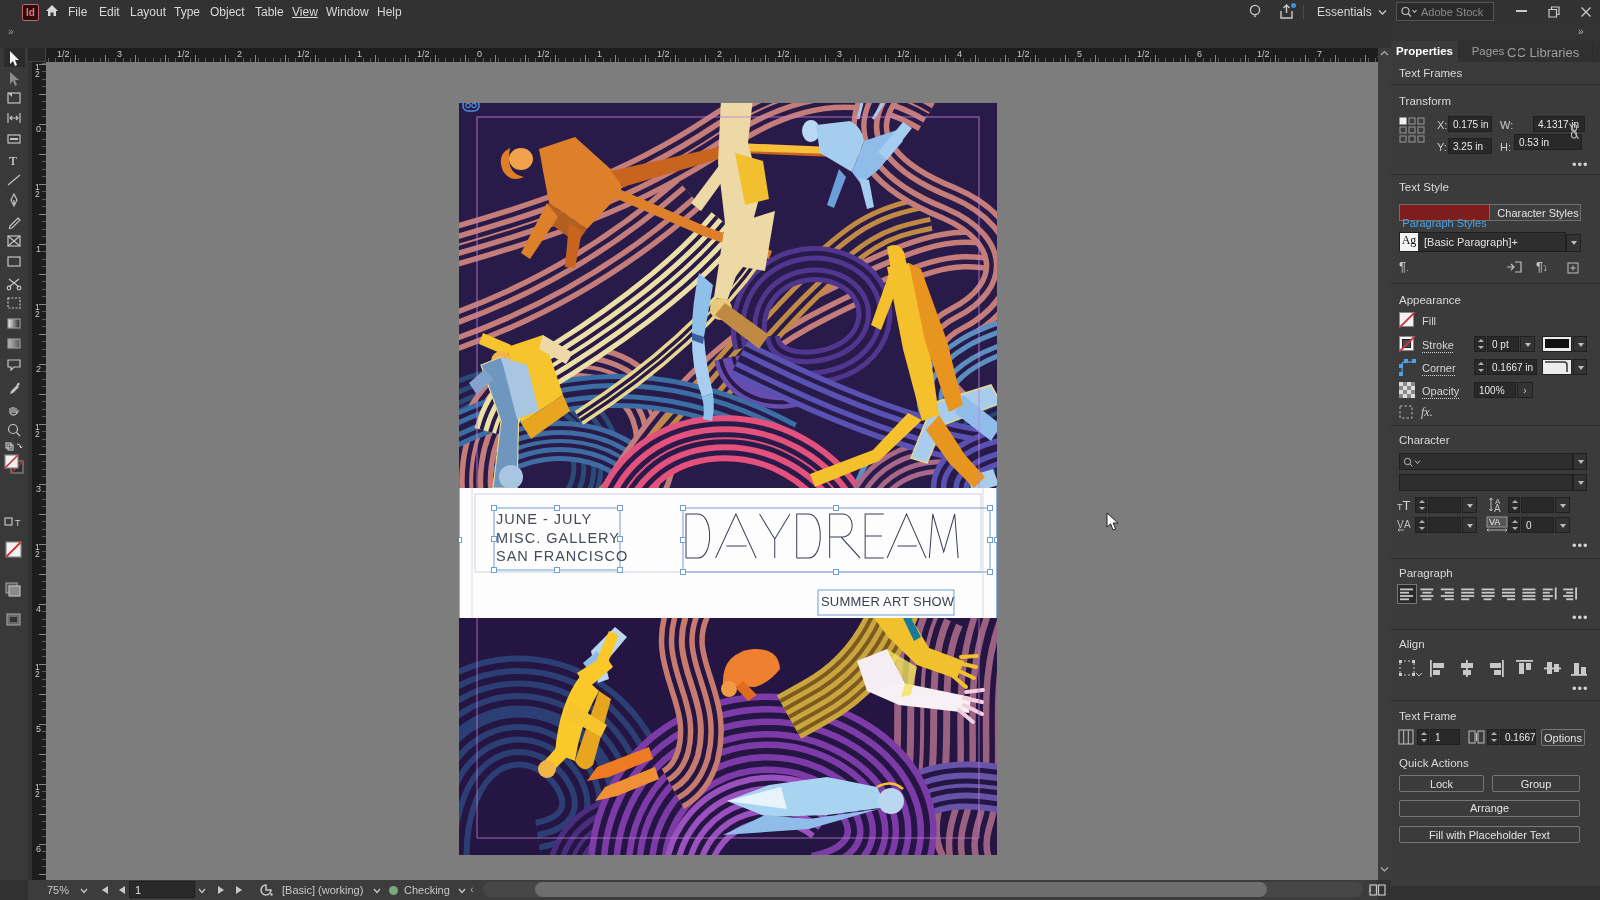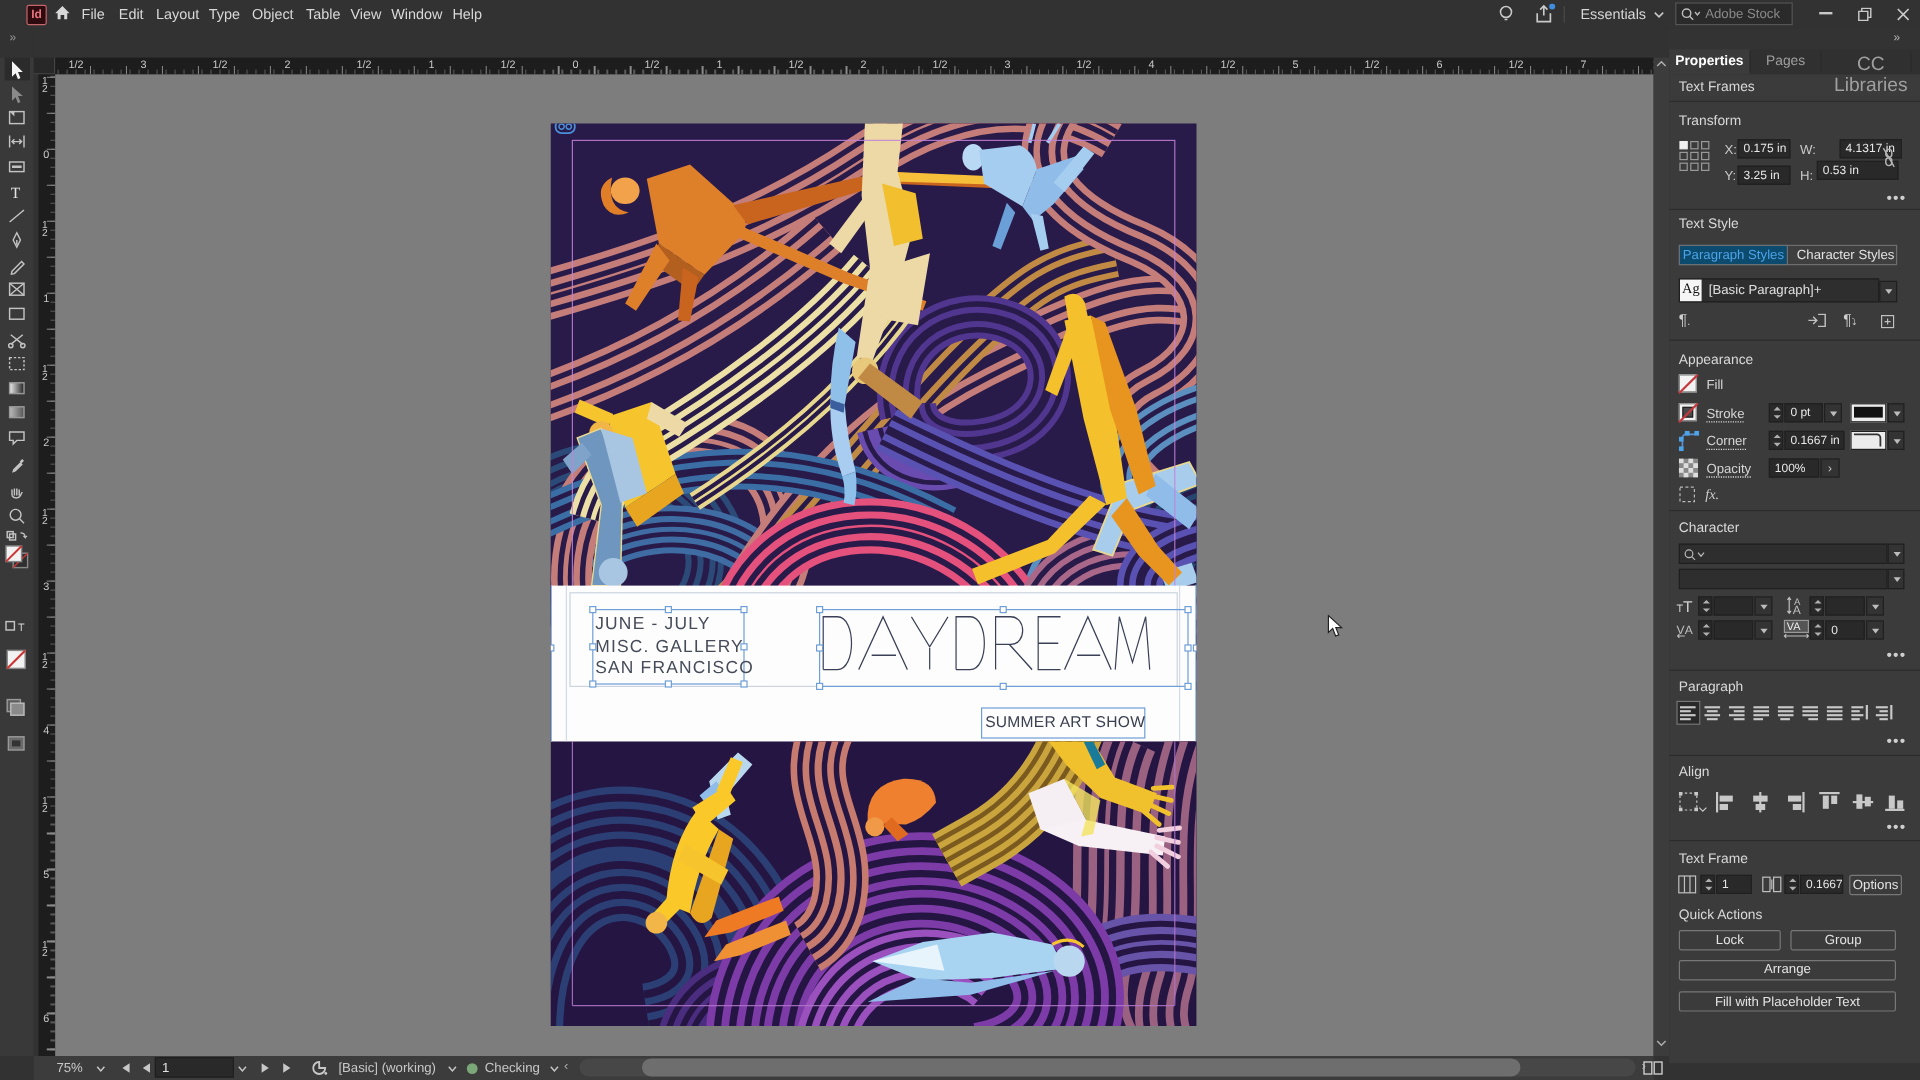--- a/index.html
+++ b/index.html
@@ -59,21 +59,21 @@
       <svg width="16" height="16" viewBox="0 0 16 16">
           <path d="M8 2 L14 8 L12 8 L12 13 L9.5 13 L9.5 9.5 L6.5 9.5 L6.5 13 L4 13 L4 8 L2 8 Z" fill="#d8d8d8"></path>
         </svg>
     </div>
     <div class="menu" style="left:68px;">File</div>
     <div class="menu" style="left:99px;">Edit</div>
     <div class="menu" style="left:130px;">Layout</div>
     <div class="menu" style="left:174px;">Type</div>
     <div class="menu" style="left:210px;">Object</div>
     <div class="menu" style="left:255px;">Table</div>
-    <div class="menu" style="left:292px;">View</div>
+    <div class="menu" style="left:292px;text-decoration:underline;">View</div>
     <div class="menu" style="left:326px;">Window</div>
     <div class="menu" style="left:377px;">Help</div>
 
     <svg class="abs" style="left:1246px;top:3px;" width="18" height="18" viewBox="0 0 18 18">
       <circle cx="9" cy="7" r="4.6" fill="none" stroke="#c9c9c9" stroke-width="1.3"></circle>
       <path d="M7.5 11.5 h3 M7.8 13.2 h2.4" stroke="#c9c9c9" stroke-width="1.2" fill="none"></path>
     </svg>
     <svg class="abs" style="left:1277px;top:3px;" width="20" height="18" viewBox="0 0 20 18">
       <path d="M4 8 v7 h11 v-7" fill="none" stroke="#c9c9c9" stroke-width="1.4"></path>
       <path d="M9.5 10 V2.5 M6.5 5 L9.5 2 L12.5 5" fill="none" stroke="#c9c9c9" stroke-width="1.4"></path>
@@ -541,21 +541,21 @@
     <path d="M1 1 L1 15 L4.6 11.8 L7 18 L9.6 17 L7.2 11 L12 11 Z" fill="#fff" stroke="#222" stroke-width="1"></path>
   </svg>
 
   <div id="rpanel">
     <div class="abs" style="left:0;top:0;width:209px;height:17px;background:#333;"></div>
     <div class="abs" style="left:187px;top:2px;color:#b5b5b5;font-size:10px;">»</div>
 
     <div class="abs" style="left:0;top:17px;width:209px;height:21px;background:#303030;"></div>
     <div class="abs" style="left:0;top:17px;width:67px;height:21px;background:#3b3b3b;color:#fff;font-weight:bold;font-size:11.5px;text-align:center;padding-top:4px;">Properties</div>
     <div class="abs" style="left:67px;top:21px;color:#9f9f9f;font-size:11.5px;width:60px;text-align:center;">Pages</div>
-    <div class="abs" style="left:131px;top:21px;color:#9f9f9f;font-size:16px;width:74px;text-align:center;">CC Libraries</div>
+    <div class="abs" style="left:116px;top:21px;color:#9f9f9f;font-size:13px;width:74px;">CC Libraries</div>
     <div class="abs" style="left:67px;top:19px;width:1px;height:17px;background:#2a2a2a;"></div>
     <div class="abs" style="left:126px;top:19px;width:1px;height:17px;background:#2a2a2a;"></div>
     <div class="abs" style="left:201px;top:19px;width:1px;height:17px;background:#2a2a2a;"></div>
     <div class="plabel" style="left:8px;top:43px;">Text Frames</div>
     <div class="psep" style="top:60px;"></div>
     <div class="plabel" style="left:8px;top:71px;">Transform</div>
 
     <svg class="abs" style="left:8px;top:91px;" width="26" height="28" viewBox="0 0 26 28">
       <g fill="none" stroke="#9a9a9a">
         <rect x="1" y="3" width="6" height="6" fill="#f0f0f0" stroke="#f0f0f0"></rect>
@@ -580,21 +580,21 @@
     <svg class="abs" style="left:176px;top:98px;" width="14" height="18" viewBox="0 0 14 18">
       <rect x="4.5" y="2.5" width="5" height="6.5" rx="2.5" stroke="#b5b5b5" stroke-width="1.2" fill="none"></rect>
       <rect x="4.5" y="9.5" width="5" height="6.5" rx="2.5" stroke="#b5b5b5" stroke-width="1.2" fill="none"></rect>
       <path d="M2.5 1.5 L11.5 17" stroke="#b5b5b5" stroke-width="1.2"></path>
     </svg>
     <div class="pdots" style="left:181px;top:133px;">•••</div>
     <div class="psep" style="top:150px;"></div>
     <div class="plabel" style="left:8px;top:157px;">Text Style</div>
 
     <div class="abs" style="left:8px;top:180px;width:182px;height:17px;border:1px solid #6e6e6e;background:#3f3f3f;"></div>
-    <div class="abs" style="left:8px;top:180px;width:91px;height:17px;background:#0c4a6e;border:1px solid #6e6e6e;color:#4da3e8;font-size:11px;text-align:center;padding-top:2px;">Paragraph Styles</div>
+    <div class="abs" style="left:8px;top:180px;width:91px;height:17px;background:#7f1d1d;border:1px solid #6e6e6e;color:#4da3e8;font-size:11px;text-align:center;padding-top:12px;">Paragraph Styles</div>
     <div class="abs" style="left:104px;top:183px;width:86px;color:#e3e3e3;font-size:11px;text-align:center;">Character Styles</div>
 
     <div class="abs" style="left:8px;top:208px;width:167px;height:20px;background:#2e2e2e;border:1px solid #1f1f1f;"></div>
     <div class="abs" style="left:9px;top:209px;width:18px;height:18px;background:#f5f5f5;color:#111;font-size:12px;text-align:center;font-family:'Liberation Serif',serif;">Ag</div>
     <div class="abs" style="left:33px;top:212px;color:#e0e0e0;font-size:11px;">[Basic Paragraph]+</div>
     <div class="pchev" style="left:175px;top:210px;height:18px;"></div>
     <div class="abs" style="left:8px;top:235px;color:#cdcdcd;font-size:13px;">¶<span style="font-size:9px;">.</span></div>
     <svg class="abs" style="left:115px;top:237px;" width="16" height="13" viewBox="0 0 16 13">
         <path d="M1 6 h6 M5 3 l3 3 -3 3 M9 1 h6 v10 h-6" stroke="#c0c0c0" fill="none" stroke-width="1.2"></path>
       </svg>

